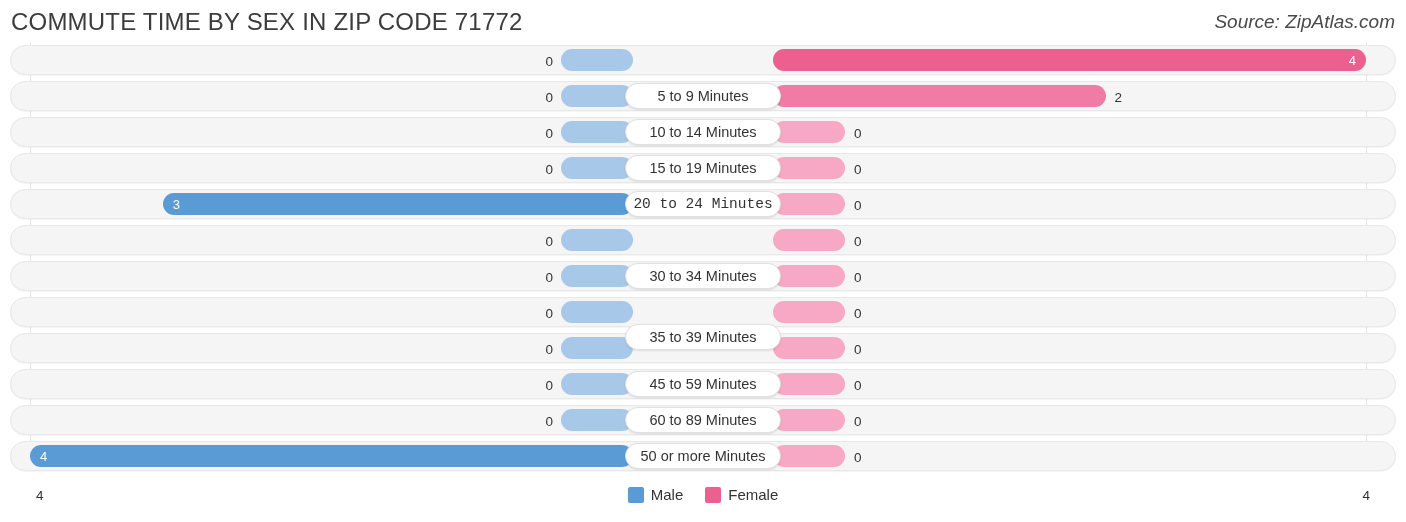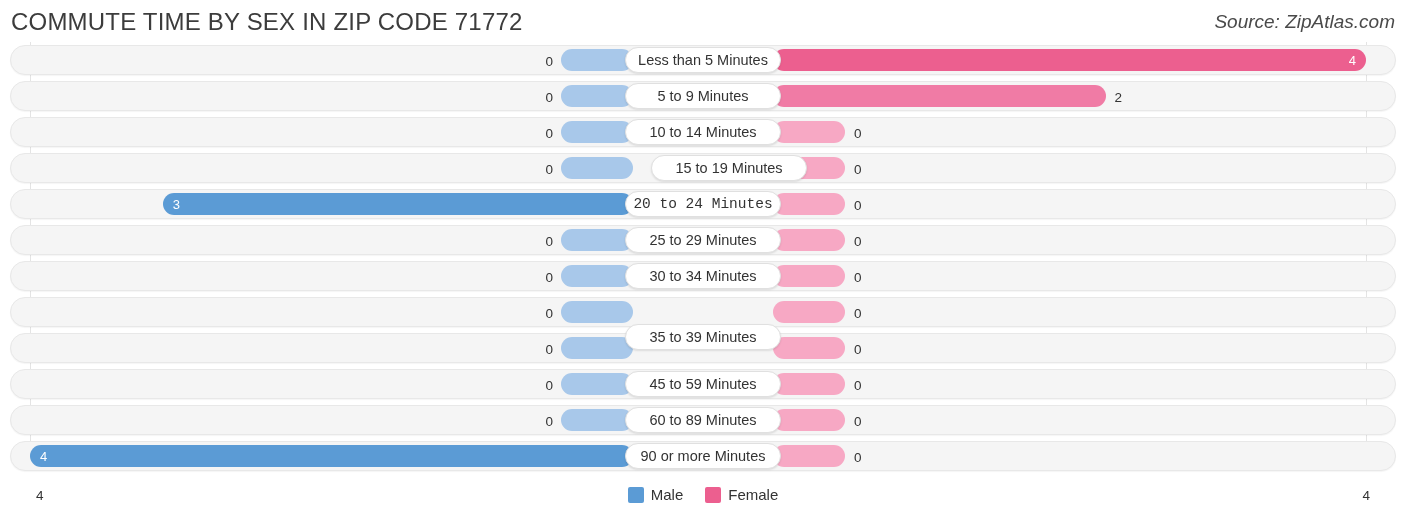--- a/index.html
+++ b/index.html
@@ -190,21 +190,20 @@
       </div>
     <div class="rows" id="rows">
         <div class="row">
           <div class="track"></div>
           <div class="bars">
             <div class="bar bar-male zero" style="right: 773px; width: 72px;"></div>
             <div class="val-out left" style="right: 853px;">0</div>
             <div class="bar bar-female" style="left: 773px; width: 593px;">
               <span class="bar-val-in">4</span>
             </div>
-            <div class="cat-pill" style="left: 625px; width: 156px;">Less than 5 Minutes</div>
           </div>
         </div>
         <div class="row">
           <div class="track"></div>
           <div class="bars">
             <div class="bar bar-male zero" style="right: 773px; width: 72px;"></div>
             <div class="val-out left" style="right: 853px;">0</div>
             <div class="bar bar-female mid" style="left: 773px; width: 332.5px;"></div>
             <div class="val-out right" style="left: 1114.5px;">2</div>
             <div class="cat-pill" style="left: 625px; width: 156px;">5 to 9 Minutes</div>
@@ -220,42 +219,41 @@
             <div class="cat-pill" style="left: 625px; width: 156px;">10 to 14 Minutes</div>
           </div>
         </div>
         <div class="row">
           <div class="track"></div>
           <div class="bars">
             <div class="bar bar-male zero" style="right: 773px; width: 72px;"></div>
             <div class="val-out left" style="right: 853px;">0</div>
             <div class="bar bar-female zero" style="left: 773px; width: 72px;"></div>
             <div class="val-out right" style="left: 854px;">0</div>
-            <div class="cat-pill" style="left: 651px; width: 156px;">15 to 19 Minutes</div>
+            <div class="cat-pill" style="left: 625px; width: 156px;">15 to 19 Minutes</div>
           </div>
         </div>
         <div class="row">
           <div class="track"></div>
           <div class="bars">
             <div class="bar bar-male" style="right: 773px; width: 470.25px;">
               <span class="bar-val-in">3</span>
             </div>
             <div class="bar bar-female zero" style="left: 773px; width: 72px;"></div>
             <div class="val-out right" style="left: 854px;">0</div>
             <div class="cat-pill" style="left: 625px; width: 156px; font-family: Liberation Mono, monospace;">20 to 24 Minutes</div>
           </div>
         </div>
         <div class="row">
           <div class="track"></div>
           <div class="bars">
             <div class="bar bar-male zero" style="right: 773px; width: 72px;"></div>
             <div class="val-out left" style="right: 853px;">0</div>
             <div class="bar bar-female zero" style="left: 773px; width: 72px;"></div>
             <div class="val-out right" style="left: 854px;">0</div>
-            <div class="cat-pill" style="left: 625px; width: 156px;">25 to 29 Minutes</div>
           </div>
         </div>
         <div class="row">
           <div class="track"></div>
           <div class="bars">
             <div class="bar bar-male zero" style="right: 773px; width: 72px;"></div>
             <div class="val-out left" style="right: 853px;">0</div>
             <div class="bar bar-female zero" style="left: 773px; width: 72px;"></div>
             <div class="val-out right" style="left: 854px;">0</div>
             <div class="cat-pill" style="left: 625px; width: 156px;">30 to 34 Minutes</div>
@@ -301,21 +299,21 @@
           </div>
         </div>
         <div class="row">
           <div class="track"></div>
           <div class="bars">
             <div class="bar bar-male" style="right: 773px; width: 603px;">
               <span class="bar-val-in">4</span>
             </div>
             <div class="bar bar-female zero" style="left: 773px; width: 72px;"></div>
             <div class="val-out right" style="left: 854px;">0</div>
-            <div class="cat-pill" style="left: 625px; width: 156px;">90 or more Minutes</div>
+            <div class="cat-pill" style="left: 625px; width: 156px;">50 or more Minutes</div>
           </div>
         </div>
       </div>
   </div>
 
   <div class="footer">
     <div class="axis-label left">4</div>
     <div class="axis-label right">4</div>
     <div class="legend">
       <div class="legend-item">

